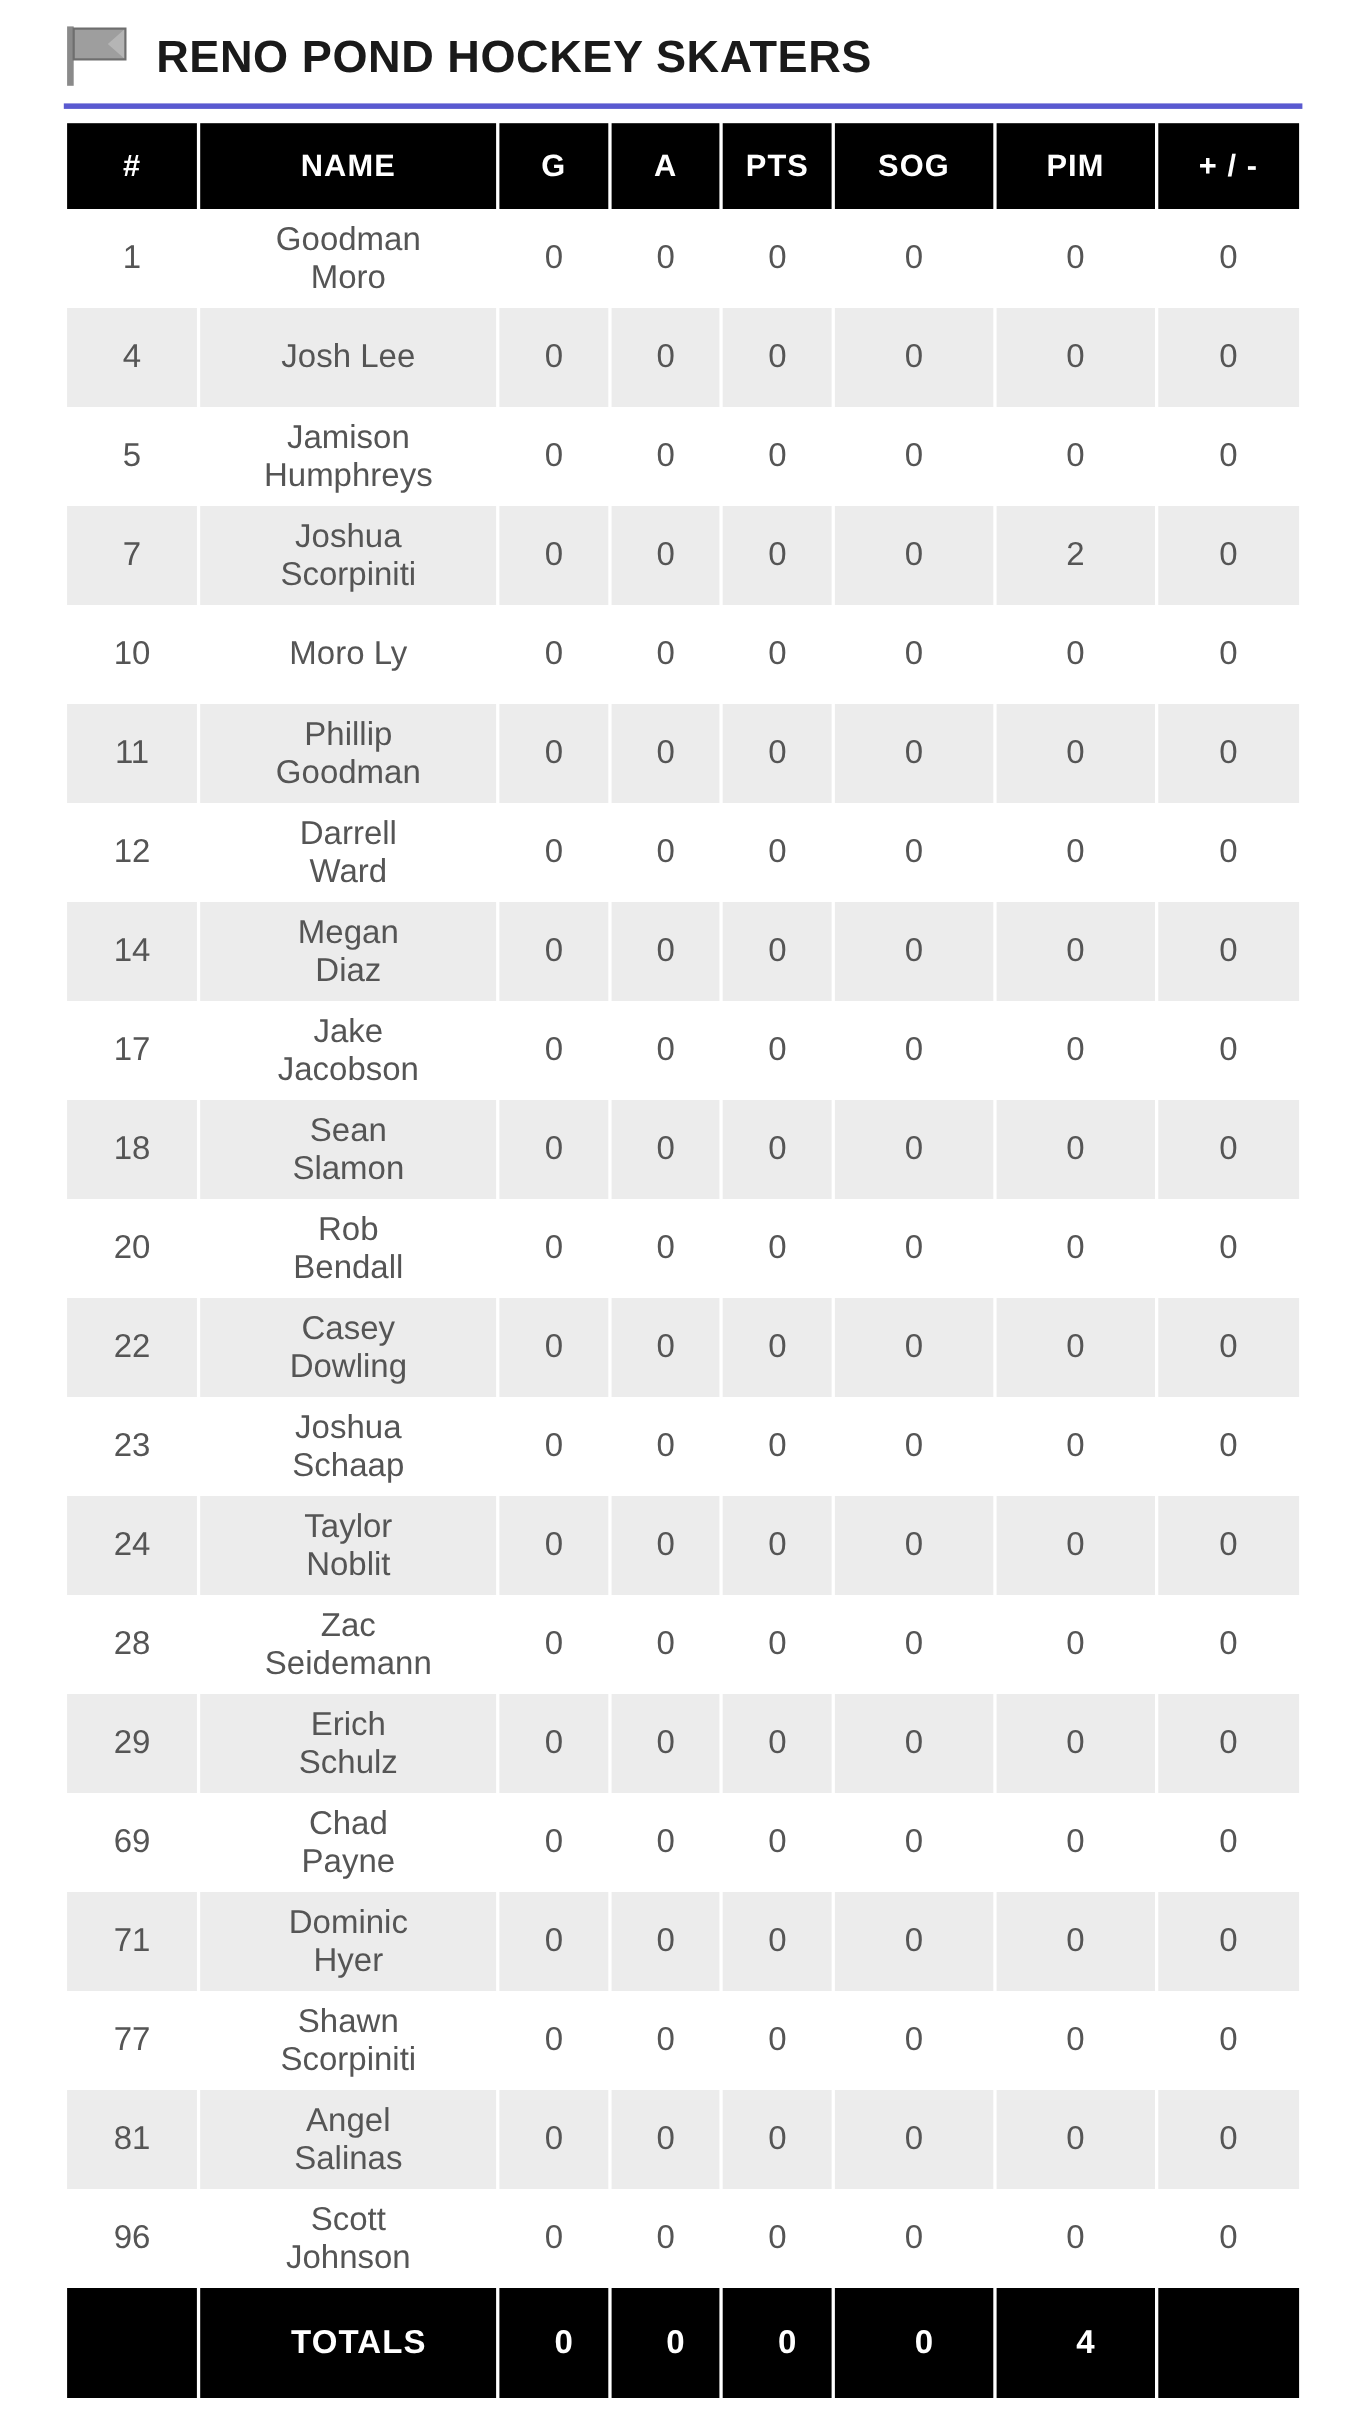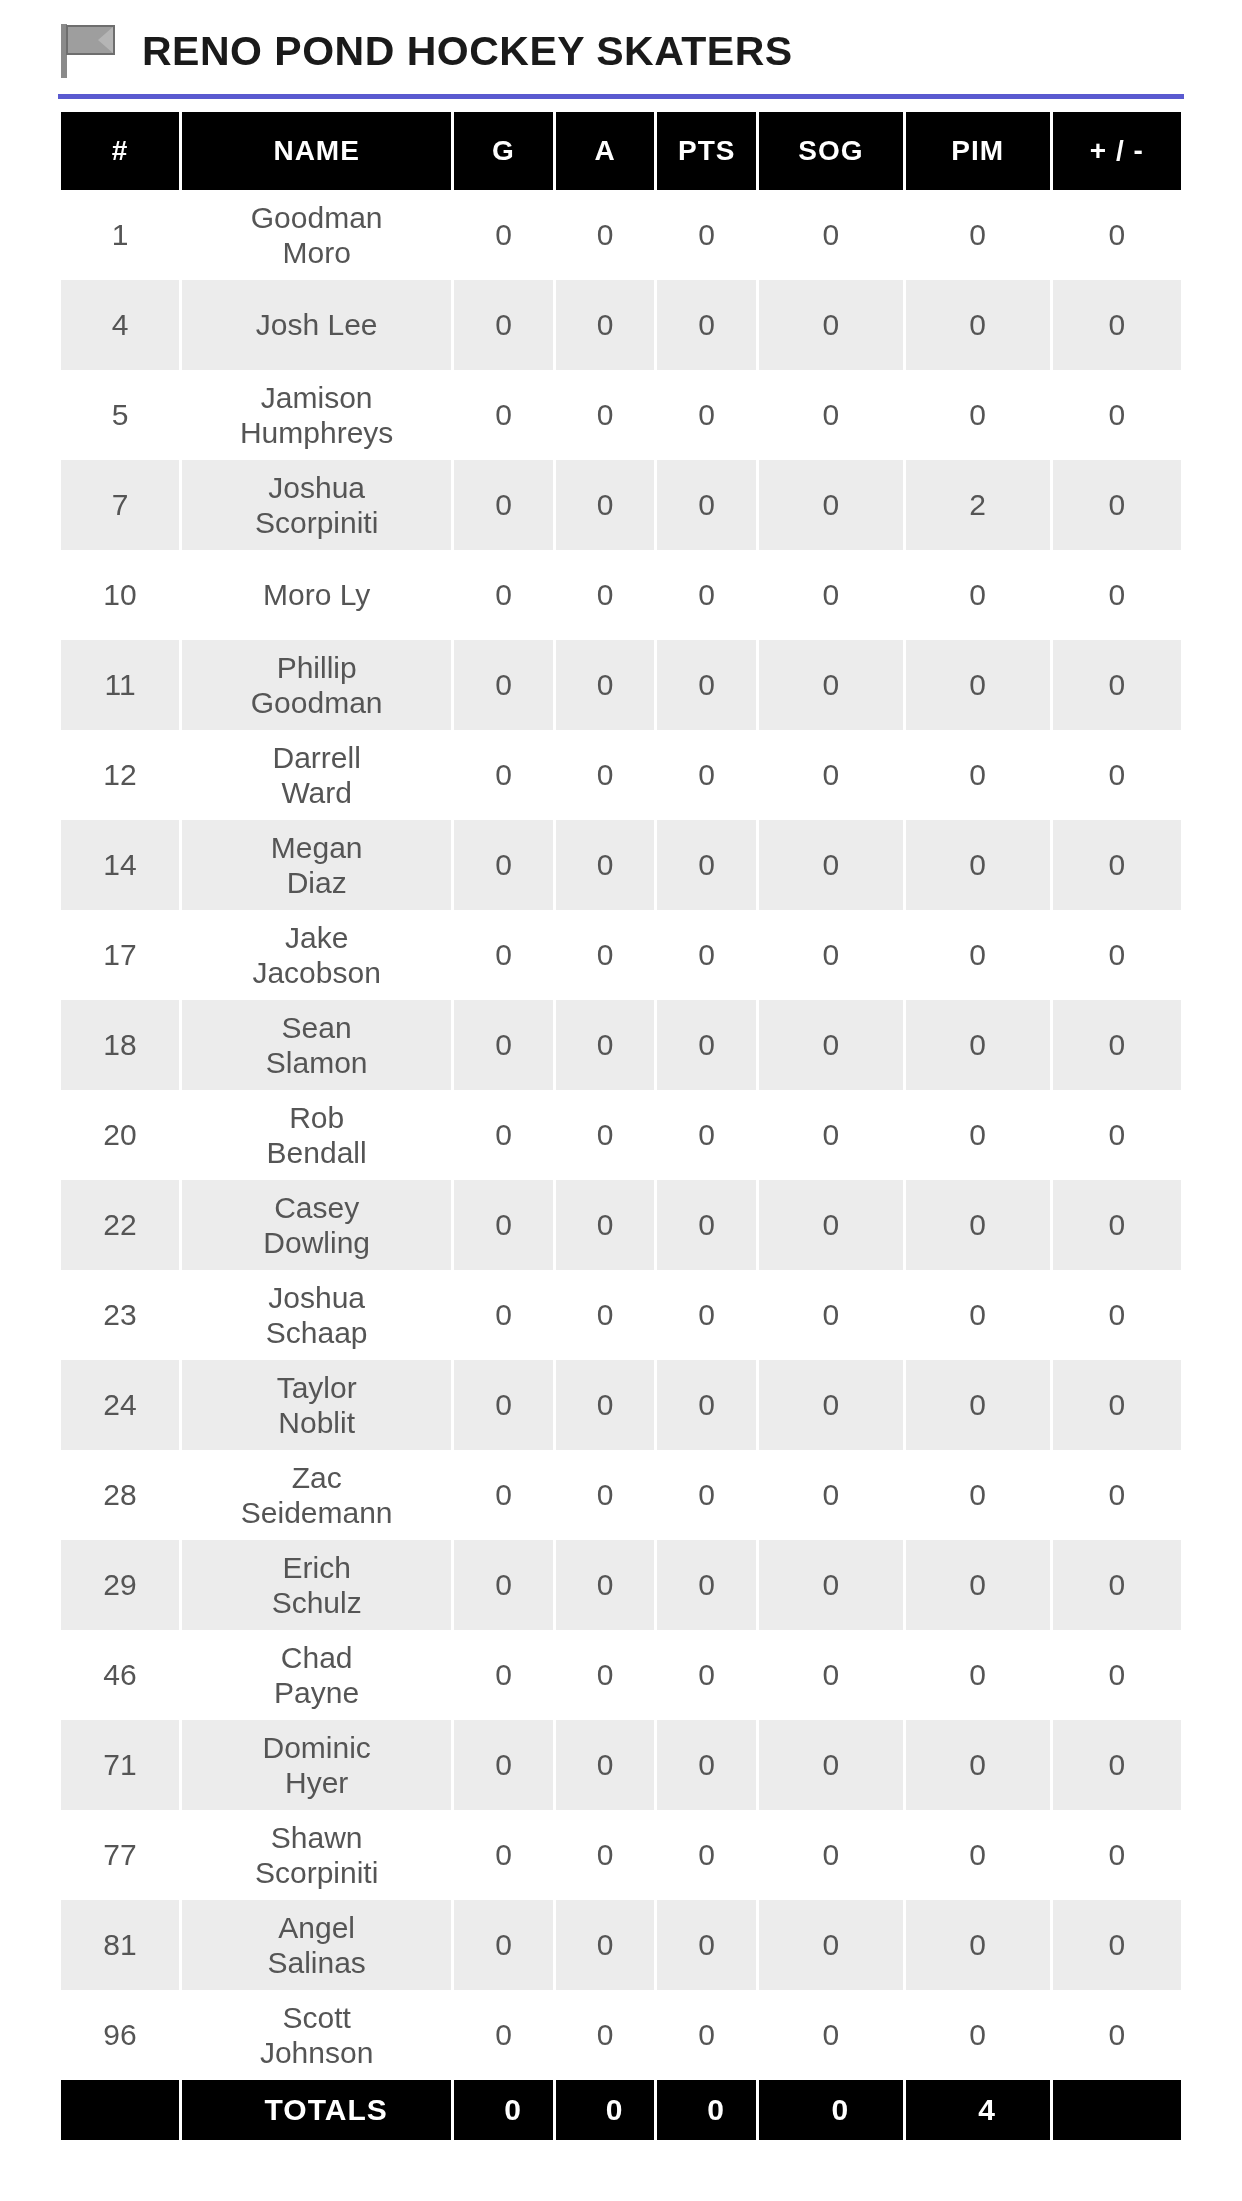--- a/index.html
+++ b/index.html
@@ -92,21 +92,21 @@
   td.num {
     color: #555555;
   }
   .name-line { display: block; }
 
   table.stats tfoot td {
     background: #000000;
     color: #ffffff;
     font-size: 30px;
     font-weight: bold;
-    height: 60px;
+    height: 100px;
     text-align: center;
     vertical-align: middle;
     letter-spacing: 1px;
     padding-left: 20px;
   }
   table.stats tfoot td.blank { background: #000000; }
   .bottom-pad { height: 40px; }
 </style>
 </head>
 <body>
@@ -349,21 +349,21 @@
             <span class="name-line">Schulz</span>
           </td>
           <td>0</td>
           <td>0</td>
           <td>0</td>
           <td>0</td>
           <td>0</td>
           <td>0</td>
         </tr>
         <tr>
-          <td class="num">46</td>
+          <td class="num">69</td>
           <td class="name">
             <span class="name-line">Chad</span>
             <span class="name-line">Payne</span>
           </td>
           <td>0</td>
           <td>0</td>
           <td>0</td>
           <td>0</td>
           <td>0</td>
           <td>0</td>

